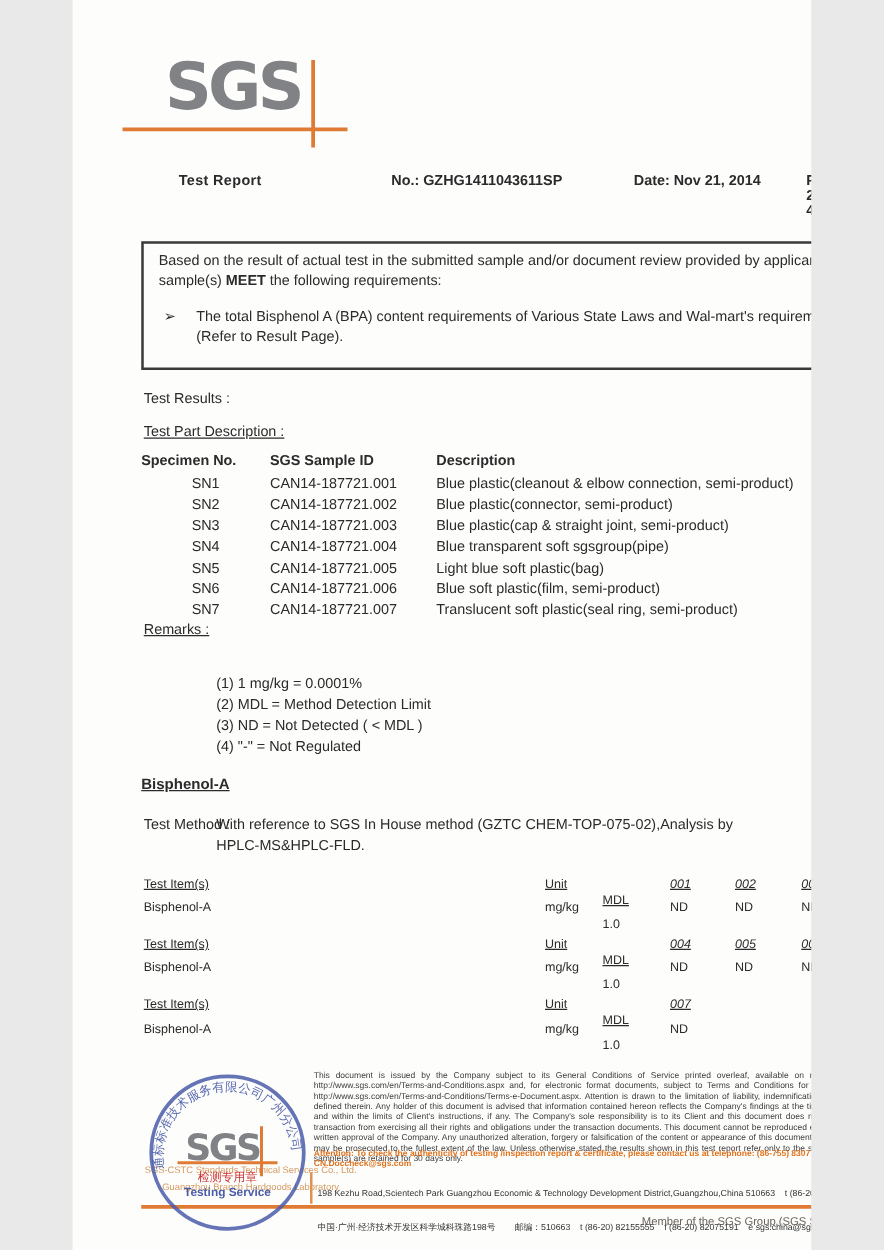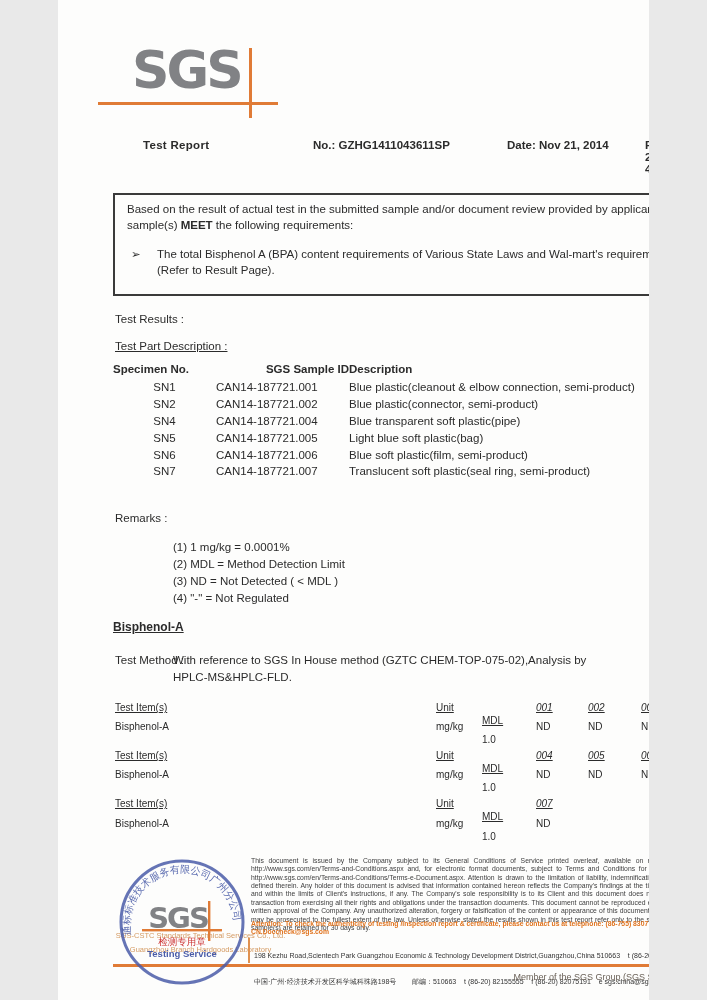--- a/index.html
+++ b/index.html
@@ -32,21 +32,21 @@
   .exec-head { font-weight:bold; margin-bottom:2px; }
   .exec-bullet { display:flex; margin-top:13px; }
   .exec-bullet .glyph { width:30px; flex:none; padding-left:4px; }
   
   .abs { position:absolute; font-size:11.5px; }
   .u { text-decoration:underline; }
   .b { font-weight:bold; }
   
   .spec-table { position:absolute; left:55px; top:363px; border-collapse:collapse; font-size:11.5px; }
   .spec-table th { font-weight:bold; text-align:left; padding:0 0 4px 0; }
-  .spec-table th.c2 { text-align:right; }
+  .spec-table th.c2 { text-align:left; }
   .spec-table td { padding:2.4px 0; }
   .spec-table .c1 { width:103px; text-align:center; }
   .spec-table .c2 { width:133px; }
   .spec-table th.c1 { text-align:left; }
   
   .remark-item { position:absolute; left:115px; font-size:11.5px; }
   
   .rt-row { position:absolute; left:0; width:707px; height:16px; font-size:10px; }
   .rt-row span { position:absolute; }
   .rt-item { left:57px; }
@@ -117,43 +117,48 @@
           <td class="c1">SN1</td>
           <td class="c2">CAN14-187721.001</td>
           <td>Blue plastic(cleanout &amp; elbow connection, semi-product)</td>
         </tr>
       <tr>
           <td class="c1">SN2</td>
           <td class="c2">CAN14-187721.002</td>
           <td>Blue plastic(connector, semi-product)</td>
         </tr>
       <tr>
+          <td class="c1">SN3</td>
+          <td class="c2">CAN14-187721.003</td>
+          <td>Blue plastic(cap &amp; straight joint, semi-product)</td>
+        </tr>
+      <tr>
           <td class="c1">SN4</td>
           <td class="c2">CAN14-187721.004</td>
-          <td>Blue transparent soft plastic(pipe)</td>
+          <td>Blue transparent soft sgsgroup(pipe)</td>
         </tr>
       <tr>
           <td class="c1">SN5</td>
           <td class="c2">CAN14-187721.005</td>
           <td>Light blue soft plastic(bag)</td>
         </tr>
       <tr>
           <td class="c1">SN6</td>
           <td class="c2">CAN14-187721.006</td>
           <td>Blue soft plastic(film, semi-product)</td>
         </tr>
       <tr>
           <td class="c1">SN7</td>
           <td class="c2">CAN14-187721.007</td>
           <td>Translucent soft plastic(seal ring, semi-product)</td>
         </tr>
     </tbody>
   </table>
 
-  <div class="abs" style="left:57px; top:512px;">Remarks :</div>
+  <div class="abs" style="left:57px; top:498px;text-decoration:underline;">Remarks :</div>
   <div class="remark-item" style="top:541px;">(1) 1 mg/kg = 0.0001%</div>
   <div class="remark-item" style="top:558px;">(2) MDL = Method Detection Limit</div>
   <div class="remark-item" style="top:575px;">(3) ND = Not Detected ( &lt; MDL )</div>
   <div class="remark-item" style="top:592px;">(4) "-" = Not Regulated</div>
 
   <div class="abs b u" style="left:55px; top:620px; font-size:12px;">Bisphenol-A</div>
   <div class="abs" style="left:57px; top:654px;">Test Method :</div>
   <div class="abs" style="left:115px; top:654px;">With reference to SGS In House method (GZTC CHEM-TOP-075-02),Analysis by</div>
   <div class="abs" style="left:115px; top:671px;">HPLC-MS&amp;HPLC-FLD.</div>
 

